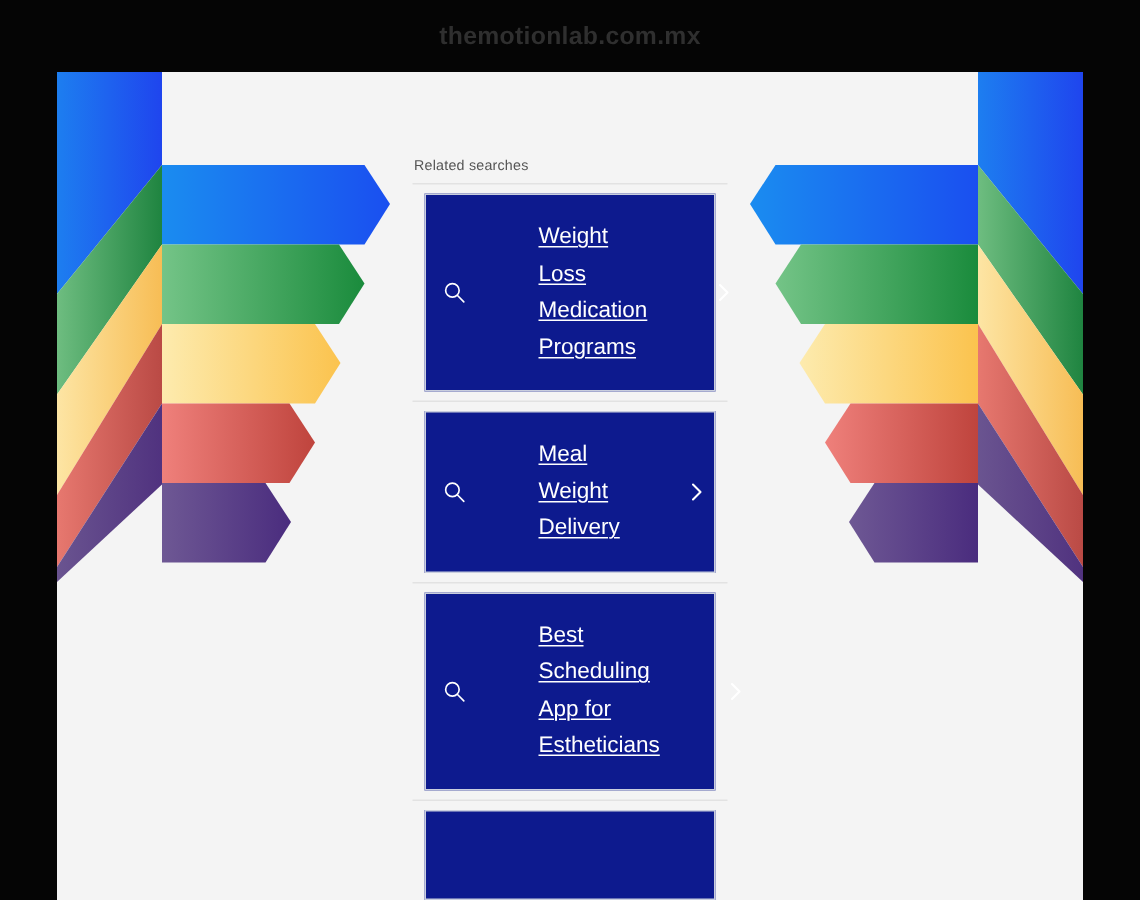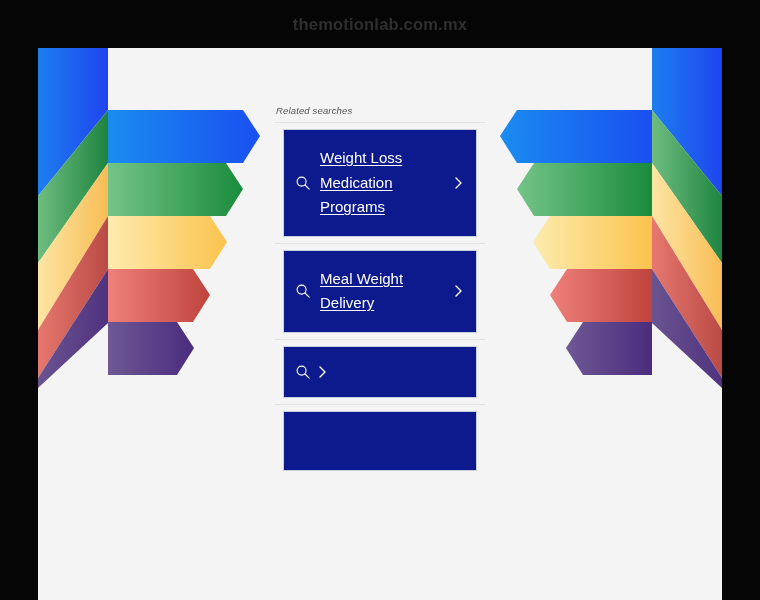--- a/index.html
+++ b/index.html
@@ -70,40 +70,40 @@
     top: 57px;             
     width: 210px;
   }
 
   #related-label {
     font-size: 9.5px;
     color: #545454;
     letter-spacing: 0.15px;
     margin: 0 0 6px 1px;
     font-family: "Liberation Sans", sans-serif;
-    font-style: italic;
   }
 
   .divider {
     width: 210px;
     height: 1px;
     background: #e2e2e2;
     margin: 0;
   }
 
   .ad-card {
     position: relative;
     width: 194px;
     margin: 6px auto 6px auto;
     background: #0d1a8e;
     border: 1px solid #c9cede;
     display: flex;
     align-items: center;
     padding: 16px 10px;
     cursor: pointer;
+    gap: 39px;
   }
 
   .card-search-icon {
     flex: 0 0 18px;
     width: 18px;
     height: 18px;
     margin-right: 2px;
     display: flex;
     align-items: center;
     justify-content: center;
@@ -313,20 +313,23 @@
 
       <div class="divider"></div>
 
       <div class="ad-card">
         <span class="card-search-icon">
           <svg width="16" height="16" viewBox="0 0 16 16" fill="none" stroke="#ffffff" stroke-width="1.1">
             <circle cx="6.6" cy="6.6" r="4.5"></circle>
             <line x1="10" y1="10" x2="14.2" y2="14.2" stroke-linecap="round"></line>
           </svg>
         </span>
+        <span class="card-text">
+          <span class="link">Best Scheduling App for Estheticians</span>
+        </span>
         <span class="card-chevron">
           <svg width="11" height="16" viewBox="0 0 11 16" fill="none" stroke="#ffffff" stroke-width="1.4" stroke-linecap="round" stroke-linejoin="round">
             <polyline points="3,3 8,8 3,13"></polyline>
           </svg>
         </span>
       </div>
 
       <div class="divider"></div>
 
       <div class="ad-card" style="min-height:60px;">

